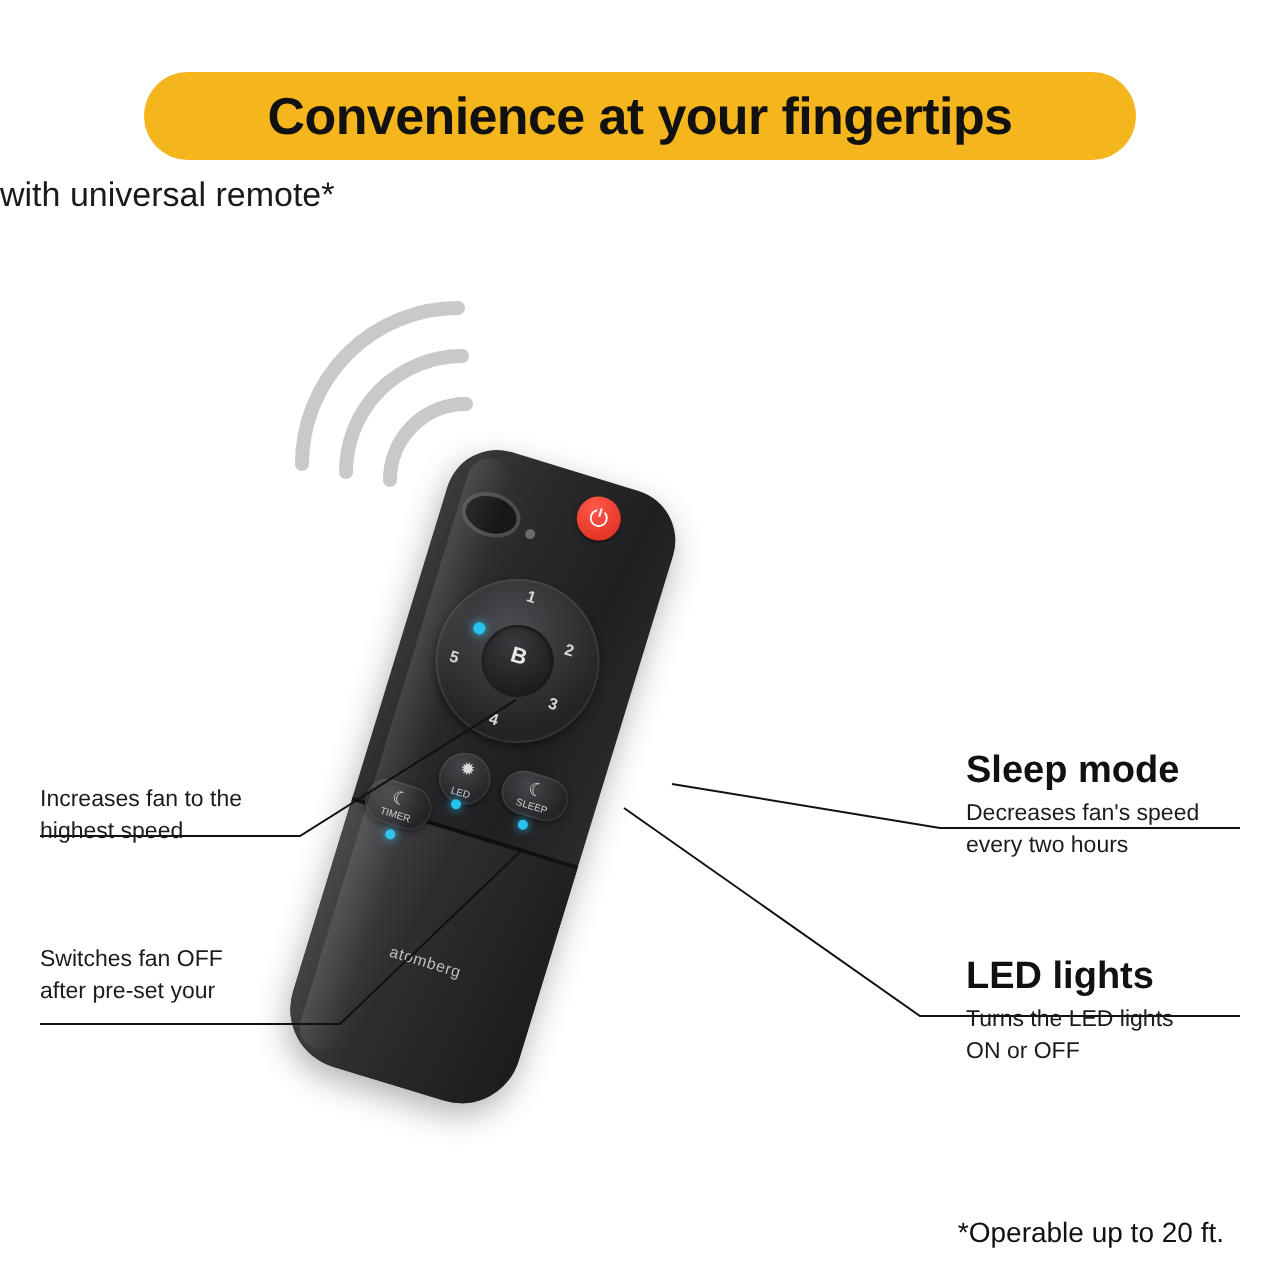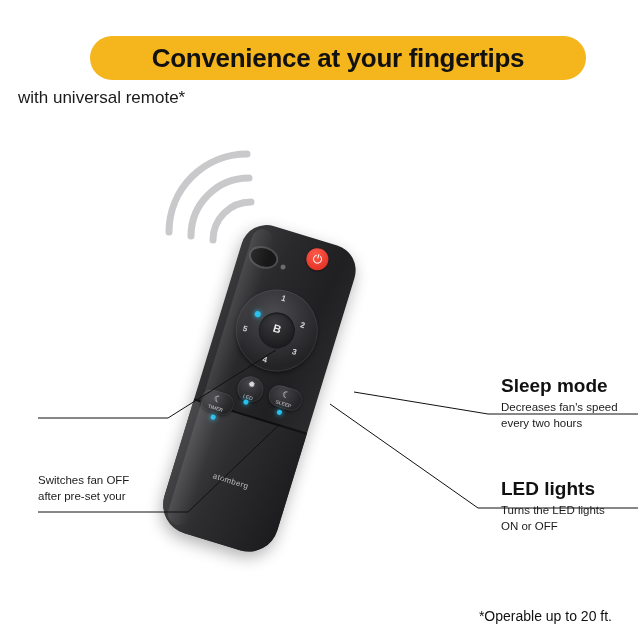--- a/index.html
+++ b/index.html
@@ -4,21 +4,21 @@
 <style>
   html,body{margin:0;padding:0;}
   body{
     width:640px;height:640px;
     background:#ffffff;
     font-family:"Liberation Sans", sans-serif;
     position:relative;
     overflow:hidden;
     color:#111111;
   }
-  .stage{position:absolute;inset:0;margin-left:18px;}
+  .stage{position:absolute;inset:0;}
 
   
   .title-pill{
     position:absolute;
     left:72px;top:36px;
     width:496px;height:44px;
     background:#f5b51c;
     border-radius:22px;
     display:flex;align-items:center;justify-content:center;
   }
@@ -235,20 +235,22 @@
   <svg style="position:absolute;left:0;top:0;width:640px;height:640px;pointer-events:none;">
     <g stroke="#111" stroke-width="1" fill="none">
       <path d="M20,418 L150,418 L258,350"></path>
       <path d="M20,512 L170,512 L262,424"></path>
       <path d="M620,414 L470,414 L336,392"></path>
       <path d="M620,508 L460,508 L312,404"></path>
     </g>
   </svg>
 
   <div class="callout" style="left:20px;top:390px;width:180px;">
+    <div class="cbody" style="white-space:pre-line;">Increases fan to the
+highest speed</div>
   </div>
 
   <div class="callout" style="left:20px;top:470px;width:180px;">
     <div class="cbody" style="white-space:pre-line;">Switches fan OFF
 after pre-set your</div>
   </div>
 
   <div class="callout" style="left:483px;top:375px;width:170px;">
     <div class="ctitle">Sleep mode</div>
     <div class="cbody" style="white-space:pre-line;">Decreases fan's speed

